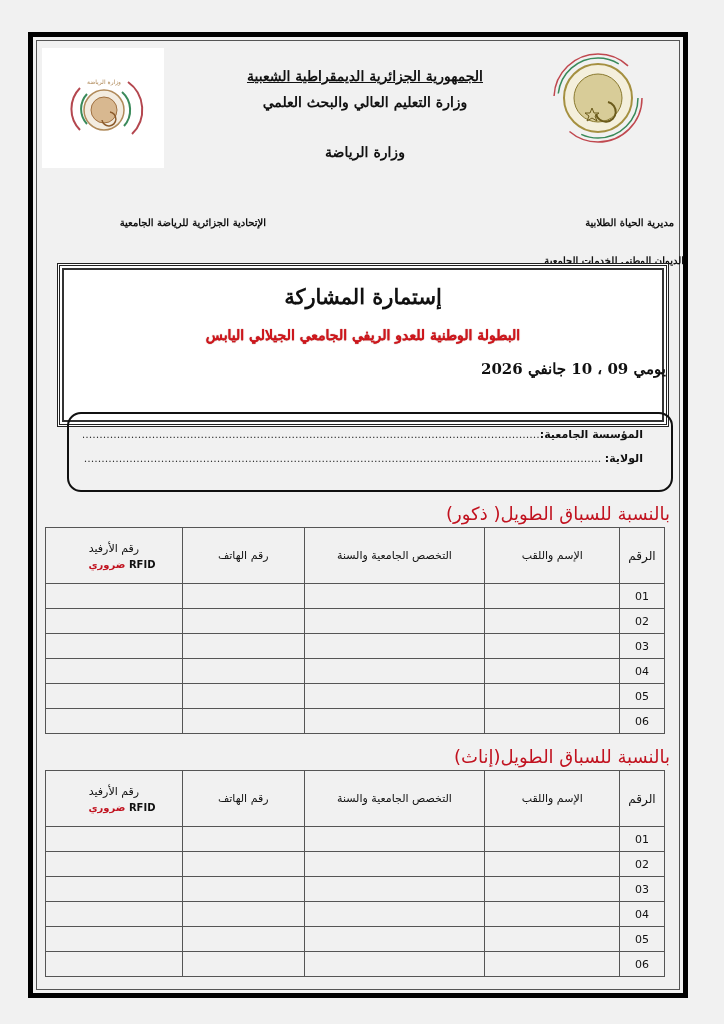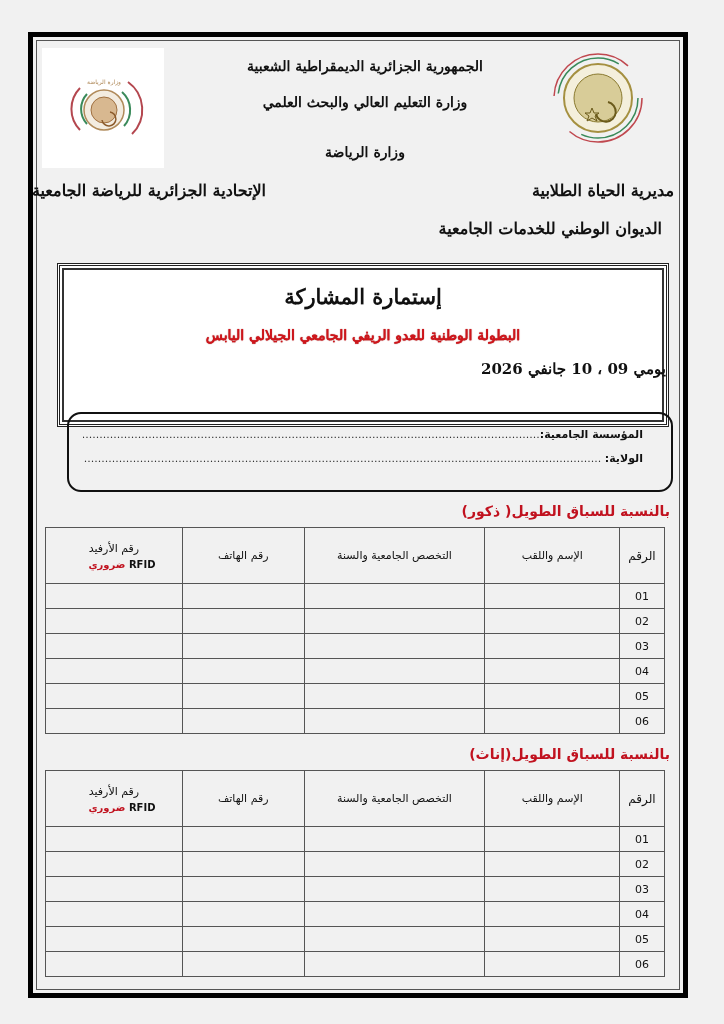--- a/index.html
+++ b/index.html
@@ -6,29 +6,29 @@
   body {
     width:724px; height:1024px; background:#f1f1f1; position:relative; overflow:hidden;
     font-family: "DejaVu Serif", serif; color:#111;
   }
   .abs { position:absolute; }
   
   .frame-outer { left:28px; top:32px; width:660px; height:966px; border:5px solid #000; box-sizing:border-box; }
   .frame-inner { left:36px; top:40px; width:644px; height:950px; border:1px solid #555; box-sizing:border-box; }
   .logo-box { left:42px; top:48px; width:122px; height:120px; background:#fff; }
   .hdr { font-weight:bold; font-size:14px; text-align:center; direction:rtl; white-space:nowrap; }
-  .side { font-weight:bold; font-size:16px; direction:rtl; white-space:nowrap; }
+  .side { font-weight:bold; font-size:10px; direction:rtl; white-space:nowrap;margin-top:36px; }
   .title-box { left:57px; top:263px; width:612px; height:164px; border:3px double #222; outline:2px solid #333; outline-offset:-7px; background:#fff; box-sizing:border-box; }
   .title-main { font-size:21px; font-weight:bold; text-align:center; direction:rtl; width:100%; }
   .title-red { color:#d0151b; font-size:14px; font-weight:bold; text-align:center; direction:rtl; width:100%; text-shadow:0 0 1px #911; }
   .title-date { font-size:15px; font-weight:bold; text-align:right; direction:rtl; width:100%; }
   .info-box { left:67px; top:412px; width:606px; height:80px; border:2.5px solid #111; border-radius:14px; box-sizing:border-box; }
   .info-line { direction:rtl; font-family:"DejaVu Sans", sans-serif; font-size:11px; white-space:nowrap; overflow:hidden; }
   .dots { color:#333; letter-spacing:0; }
-  .section { color:#c1121f; font-family:"DejaVu Sans", sans-serif; font-weight:bold; font-size:14px; direction:rtl; right:54px; white-space:nowrap; }
+  .section { color:#c1121f; font-family:"DejaVu Sans", sans-serif; font-weight:normal; font-size:18px; direction:rtl; right:54px; white-space:nowrap; }
   table.grid { position:absolute; left:45px; width:620px; border-collapse:collapse; direction:rtl; font-family:"DejaVu Sans", sans-serif; }
   table.grid td, table.grid th { border:1.5px solid #555; padding:0; text-align:center; font-size:11px; font-weight:normal; }
   table.grid th { height:55px; }
   table.grid td { height:24px; }
   .num { font-weight:bold; font-size:11px; }
   .req { color:#c1121f; font-weight:bold;margin-left:16px; }
 </style>
 </head>
 <body>
 
@@ -52,26 +52,26 @@
   <svg width="100" height="95" viewBox="0 0 100 95">
     <circle cx="50" cy="48" r="44" fill="none" stroke="#c0484f" stroke-width="1.5" stroke-dasharray="100 40"></circle>
     <circle cx="50" cy="48" r="40" fill="none" stroke="#3a8a5a" stroke-width="1.5" stroke-dasharray="80 50"></circle>
     <circle cx="50" cy="48" r="34" fill="#f4efdc" stroke="#a59040" stroke-width="2"></circle>
     <circle cx="50" cy="48" r="24" fill="#d8cc98" stroke="#8a7a30" stroke-width="1"></circle>
     <path d="M48 64 a10 10 0 1 0 12 -12" fill="none" stroke="#6b5a1b" stroke-width="2"></path>
     <polygon points="44,58 46,63 51,63 47,66 49,71 44,68 39,71 41,66 37,63 42,63" fill="none" stroke="#6b5a1b" stroke-width="1"></polygon>
   </svg>
 </div>
 
-<div class="abs hdr" style="left:200px;top:58px;width:330px;">الجمهورية الجزائرية الديمقراطية الشعبية</div>
+<div class="abs hdr" style="left:200px;top:68px;width:330px;text-decoration:underline;">الجمهورية الجزائرية الديمقراطية الشعبية</div>
 <div class="abs hdr" style="left:200px;top:94px;width:330px;">وزارة التعليم العالي والبحث العلمي</div>
 <div class="abs hdr" style="left:200px;top:144px;width:330px;">وزارة الرياضة</div>
 
 <div class="abs side" style="right:50px;top:181px;">مديرية الحياة الطلابية</div>
-<div class="abs side" style="right:62px;top:219px;">الديوان الوطني للخدمات الجامعية</div>
+<div class="abs side" style="right:40px;top:219px;">الديوان الوطني للخدمات الجامعية</div>
 <div class="abs side" style="left:66px;top:181px;width:200px;text-align:right;">الإتحادية الجزائرية للرياضة الجامعية</div>
 
 <div class="abs title-box">
   <div class="abs title-main" style="top:18px;">إستمارة المشاركة</div>
   <div class="abs title-red" style="top:61px;">البطولة الوطنية للعدو الريفي الجامعي الجيلالي اليابس</div>
   <div class="abs title-date" style="top:94px;">يومي 09 ، 10 جانفي 2026</div>
 </div>
 
 <div class="abs info-box">
   <div class="abs info-line" style="right:28px;top:14px;width:560px;">

